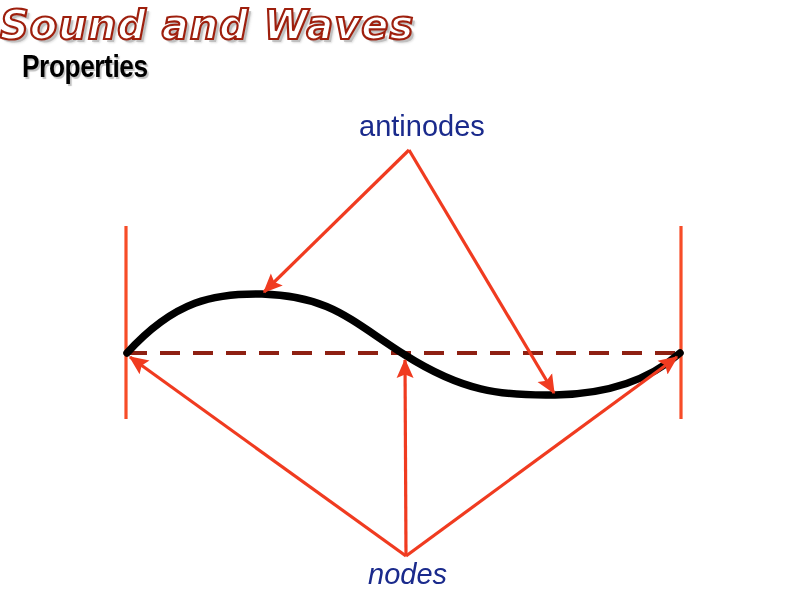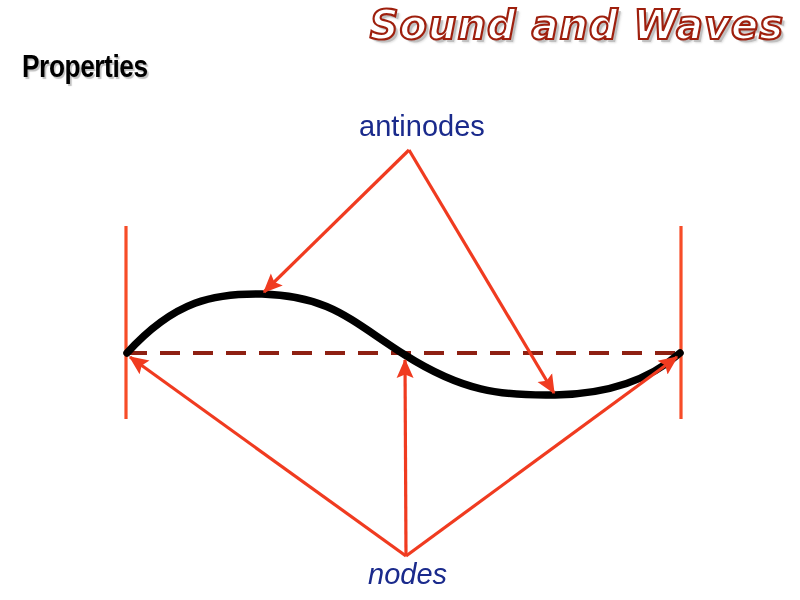--- a/index.html
+++ b/index.html
@@ -15,21 +15,21 @@
     overflow: hidden;
     font-family: "Liberation Sans", sans-serif;
   }
 
   
   #title {
     position: absolute;
     left: 0;
     top: 2px;
     width: 784px;
-    text-align: right;
+    text-align: left;
     font-family: "DejaVu Sans", sans-serif;
     font-size: 40px;
     font-weight: bold;
     font-style: italic;
     letter-spacing: 1px;
     color: #ffffff;
     -webkit-text-stroke: 2.2px #9e1f0d;
     text-shadow:
        3px 3px 0 rgba(150,150,150,0.45),
        4px 4px 2px rgba(170,170,170,0.35);

